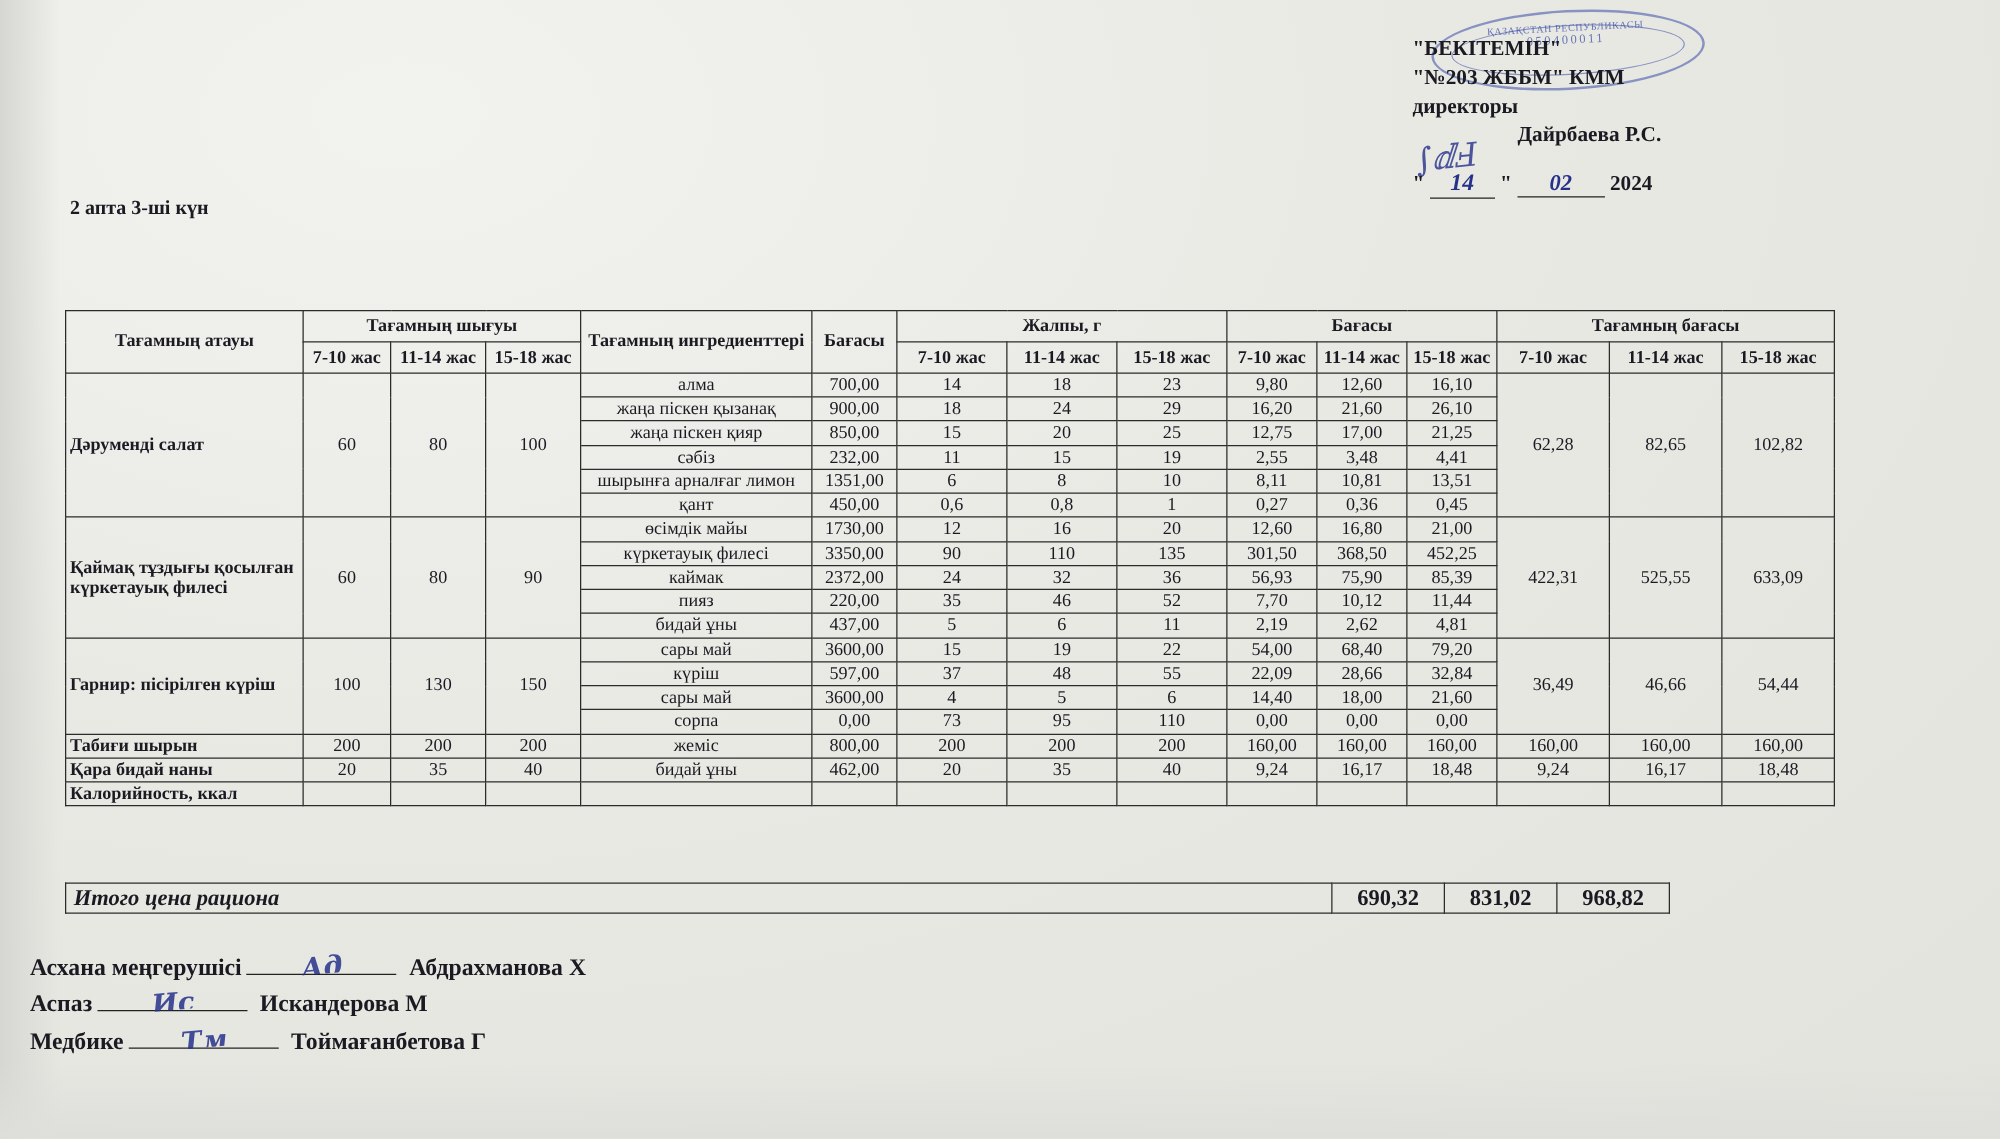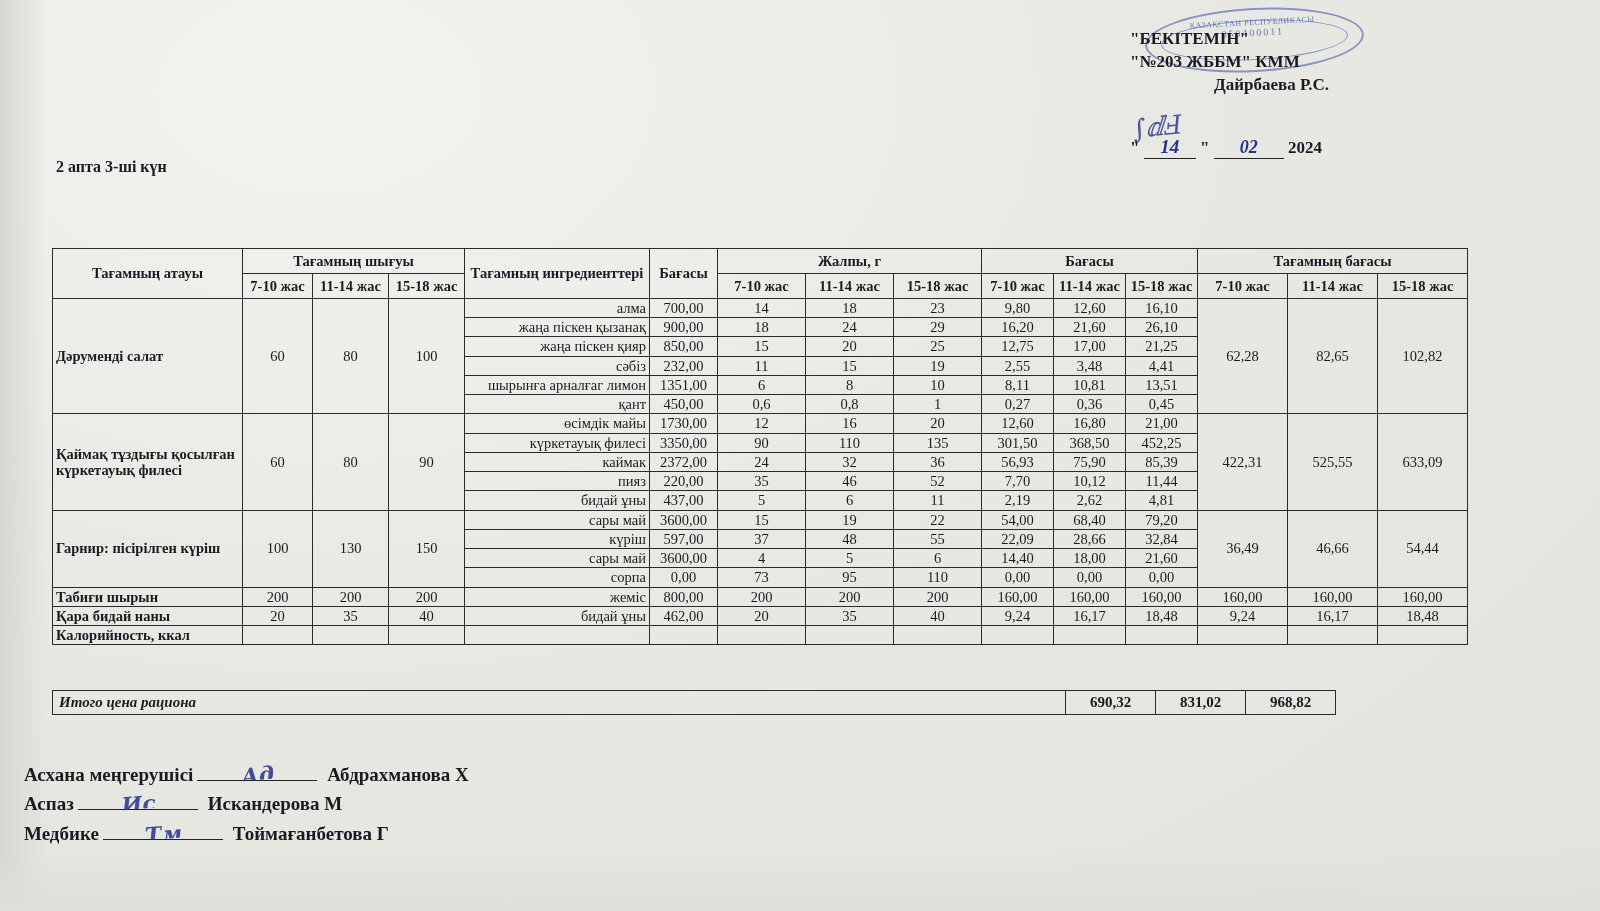--- a/index.html
+++ b/index.html
@@ -75,28 +75,28 @@
     margin-top:40px;
   }
   table.menu th, table.menu td{
     border:1px solid #2b2b2b;
     padding:1px 3px;
     line-height:1.12;
     vertical-align:middle;
   }
   table.menu th{font-weight:bold;text-align:center;}
   td.name{text-align:left;font-weight:bold;padding-left:6px;}
-  td.ing{text-align:right;padding-left:6px;}
+  td.ing{text-align:center;padding-left:6px;}
   td.num{text-align:center;}
   .hrow th{height:22px;}
 
   
   table.totals{
-    border-collapse:collapse;table-layout:fixed;font-size:15px;
-    position:absolute;left:52px;top:690px;
+    border-collapse:collapse;table-layout:fixed;font-size:18px;
+    position:absolute;left:52px;top:706px;
   }
   table.totals td{
     border:1px solid #2b2b2b;height:23px;padding:0 6px;
     font-style:italic;font-weight:bold;
   }
   table.totals td.v{text-align:center;font-style:normal;}
 
   
   .signs{position:absolute;left:24px;top:760px;font-weight:bold;font-size:19px;line-height:1.55;}
   .signs .row{white-space:nowrap;}
@@ -116,20 +116,21 @@
 
   <div class="stamp"></div>
   <div class="stamp-text">
     <div>ҚАЗАҚСТАН РЕСПУБЛИКАСЫ</div>
     <div class="t2">050400011</div>
   </div>
 
   <div class="approve">
     <div class="line">"БЕКІТЕМІН"</div>
     <div class="line">"№203 ЖББМ" КММ</div>
+    <div class="line">директоры</div>
     <div class="line" style="margin-left:84px">Дайрбаева Р.С.</div>
   </div>
   <div class="sig-dir">∫ⅆℲ</div>
 
   <div class="date-row">
     <span>"</span>
     <span class="ul">14</span>
     <span>"</span>
     <span class="ul2">02</span>
     <span>2024</span>

